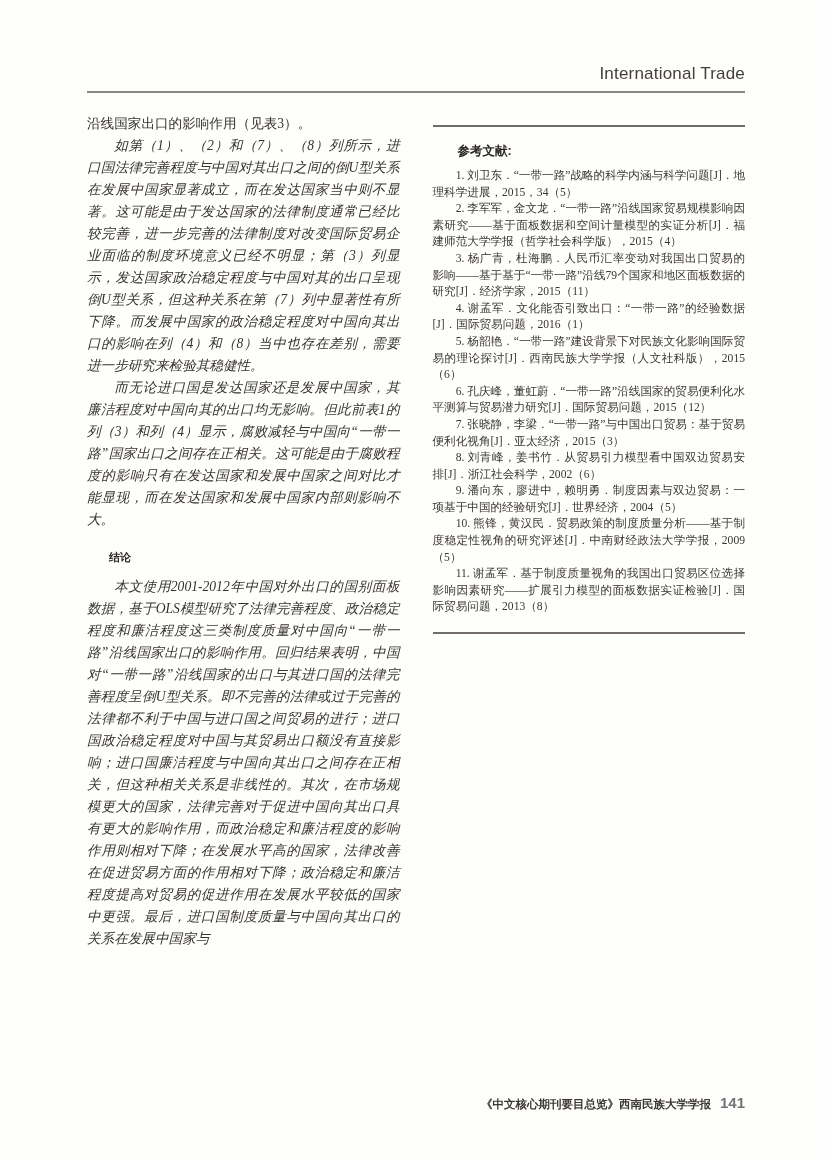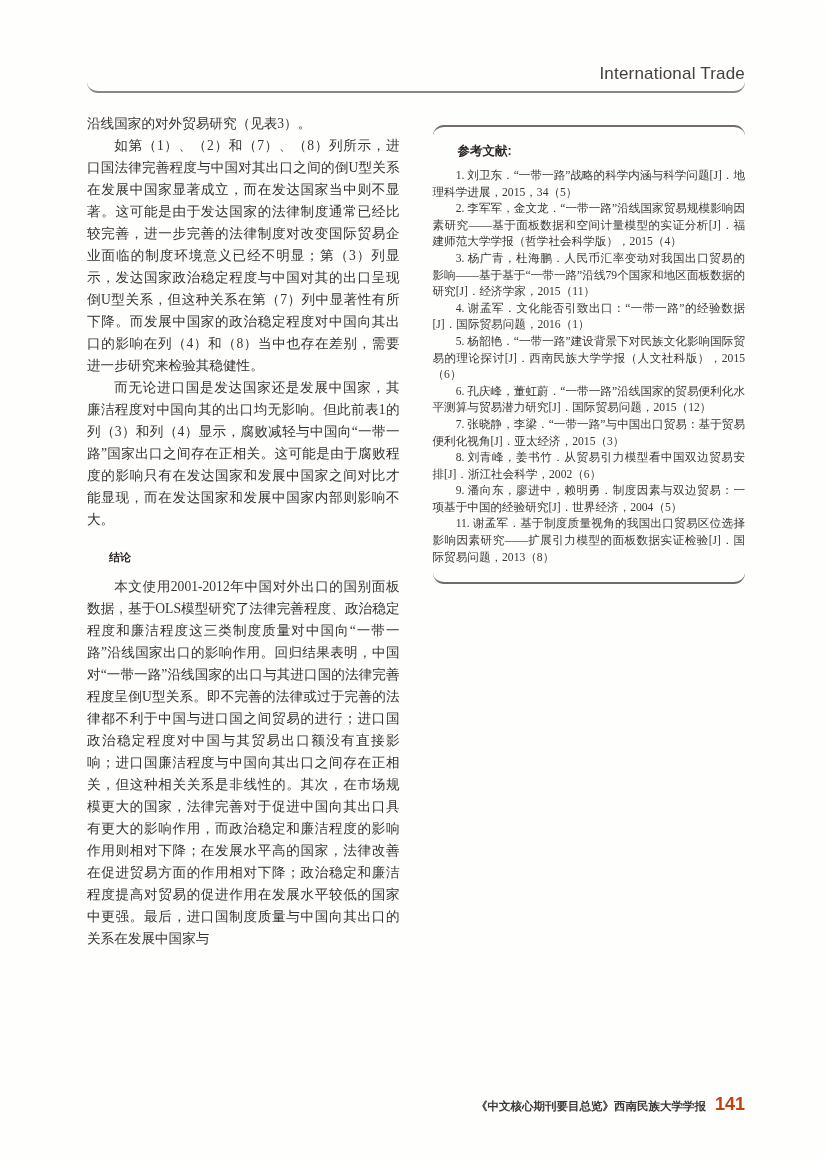--- a/index.html
+++ b/index.html
@@ -1,15 +1,15 @@
 <!DOCTYPE html>
 <html><head>
 <meta charset="utf-8">
 <style>
-  * { margin: 0; padding: 0; box-sizing: border-box; border-radius: 11px; }
+  * { margin: 0; padding: 0; box-sizing: border-box; }
   html, body { background: #ffffff; }
   body {
     width: 827px; height: 1160px;
     font-family: "Liberation Serif", serif;
     color: #35312e;
     position: relative;
     overflow: hidden;
   }
   .page {
     position: absolute; inset: 0;
@@ -37,21 +37,21 @@
   .col {
     width: 313px;
     font-size: 13.6px;
     line-height: 22px;
     text-align: justify;
     text-justify: inter-character;
     word-break: break-all;
     color: #36322f;
   }
   .para { margin: 0; }
-  .para.indent { text-indent: 2em; }
+  .para.indent { text-indent: 2em; font-style: italic; }
   .section-heading {
     font-family: "Liberation Sans", sans-serif;
     font-weight: bold;
     font-size: 11px;
     color: #2b2724;
     text-indent: 2em;
     margin: 15px 0 8px 0;
     text-align: left;
   }
   
@@ -82,57 +82,58 @@
   .footer {
     position: absolute;
     top: 1094px; left: 87px; width: 658px;
     text-align: right;
     font-family: "Liberation Sans", sans-serif;
     font-weight: bold;
     font-size: 11.5px;
     color: #3b3734;
   }
   .footer .page-number {
-    font-size: 18px;
+    font-size: 15px;
     margin-left: 9px;
-    color: #c2410c;
+    color: #737373;
   }
 </style>
 </head>
 <body>
 
 <div class="page">
 
   <div class="header-band">
     <span>International Trade</span>
   </div>
 
   <div class="columns">
 
     <div class="col">
-      <p class="para">沿线国家的对外贸易研究（见表3）。</p>
+      <p class="para">沿线国家出口的影响作用（见表3）。</p>
       <p class="para indent">如第（1）、（2）和（7）、（8）列所示，进口国法律完善程度与中国对其出口之间的倒U型关系在发展中国家显著成立，而在发达国家当中则不显著。这可能是由于发达国家的法律制度通常已经比较完善，进一步完善的法律制度对改变国际贸易企业面临的制度环境意义已经不明显；第（3）列显示，发达国家政治稳定程度与中国对其的出口呈现倒U型关系，但这种关系在第（7）列中显著性有所下降。而发展中国家的政治稳定程度对中国向其出口的影响在列（4）和（8）当中也存在差别，需要进一步研究来检验其稳健性。</p>
       <p class="para indent">而无论进口国是发达国家还是发展中国家，其廉洁程度对中国向其的出口均无影响。但此前表1的列（3）和列（4）显示，腐败减轻与中国向“一带一路”国家出口之间存在正相关。这可能是由于腐败程度的影响只有在发达国家和发展中国家之间对比才能显现，而在发达国家和发展中国家内部则影响不大。</p>
       <h2 class="section-heading">结论</h2>
       <p class="para indent">本文使用2001-2012年中国对外出口的国别面板数据，基于OLS模型研究了法律完善程度、政治稳定程度和廉洁程度这三类制度质量对中国向“一带一路”沿线国家出口的影响作用。回归结果表明，中国对“一带一路”沿线国家的出口与其进口国的法律完善程度呈倒U型关系。即不完善的法律或过于完善的法律都不利于中国与进口国之间贸易的进行；进口国政治稳定程度对中国与其贸易出口额没有直接影响；进口国廉洁程度与中国向其出口之间存在正相关，但这种相关关系是非线性的。其次，在市场规模更大的国家，法律完善对于促进中国向其出口具有更大的影响作用，而政治稳定和廉洁程度的影响作用则相对下降；在发展水平高的国家，法律改善在促进贸易方面的作用相对下降；政治稳定和廉洁程度提高对贸易的促进作用在发展水平较低的国家中更强。最后，进口国制度质量与中国向其出口的关系在发展中国家与</p>
     </div>
 
     <div class="col">
 
       <div class="refs-box">
         <div class="refs-heading">参考文献:</div>
         <div class="ref-item">1. 刘卫东．“一带一路”战略的科学内涵与科学问题[J]．地理科学进展，2015，34（5）</div>
         <div class="ref-item">2. 李军军，金文龙．“一带一路”沿线国家贸易规模影响因素研究——基于面板数据和空间计量模型的实证分析[J]．福建师范大学学报（哲学社会科学版），2015（4）</div>
         <div class="ref-item">3. 杨广青，杜海鹏．人民币汇率变动对我国出口贸易的影响——基于基于“一带一路”沿线79个国家和地区面板数据的研究[J]．经济学家，2015（11）</div>
         <div class="ref-item">4. 谢孟军．文化能否引致出口：“一带一路”的经验数据[J]．国际贸易问题，2016（1）</div>
         <div class="ref-item">5. 杨韶艳．“一带一路”建设背景下对民族文化影响国际贸易的理论探讨[J]．西南民族大学学报（人文社科版），2015（6）</div>
         <div class="ref-item">6. 孔庆峰，董虹蔚．“一带一路”沿线国家的贸易便利化水平测算与贸易潜力研究[J]．国际贸易问题，2015（12）</div>
         <div class="ref-item">7. 张晓静，李梁．“一带一路”与中国出口贸易：基于贸易便利化视角[J]．亚太经济，2015（3）</div>
         <div class="ref-item">8. 刘青峰，姜书竹．从贸易引力模型看中国双边贸易安排[J]．浙江社会科学，2002（6）</div>
         <div class="ref-item">9. 潘向东，廖进中，赖明勇．制度因素与双边贸易：一项基于中国的经验研究[J]．世界经济，2004（5）</div>
+        <div class="ref-item">10. 熊锋，黄汉民．贸易政策的制度质量分析——基于制度稳定性视角的研究评述[J]．中南财经政法大学学报，2009（5）</div>
         <div class="ref-item">11. 谢孟军．基于制度质量视角的我国出口贸易区位选择影响因素研究——扩展引力模型的面板数据实证检验[J]．国际贸易问题，2013（8）</div>
       </div>
     </div>
 
   </div>
 
   <div class="footer">
     <span>《中文核心期刊要目总览》西南民族大学学报</span><span class="page-number">141</span>
   </div>
 

